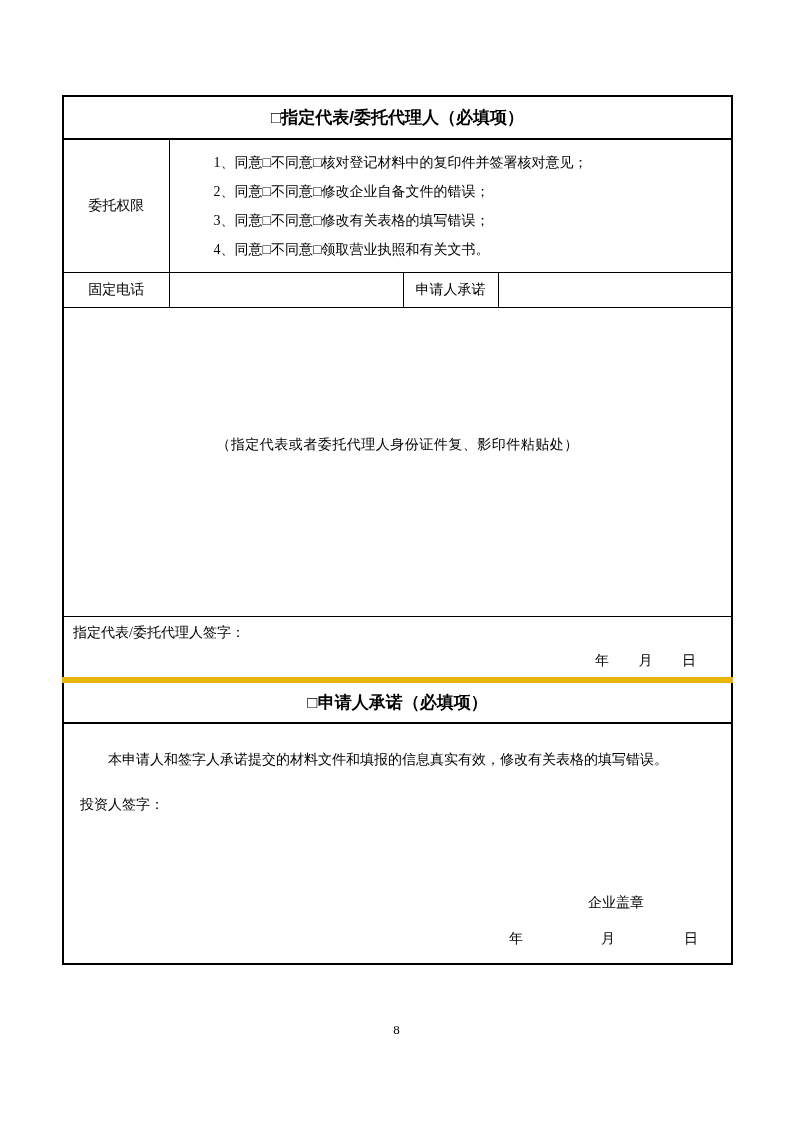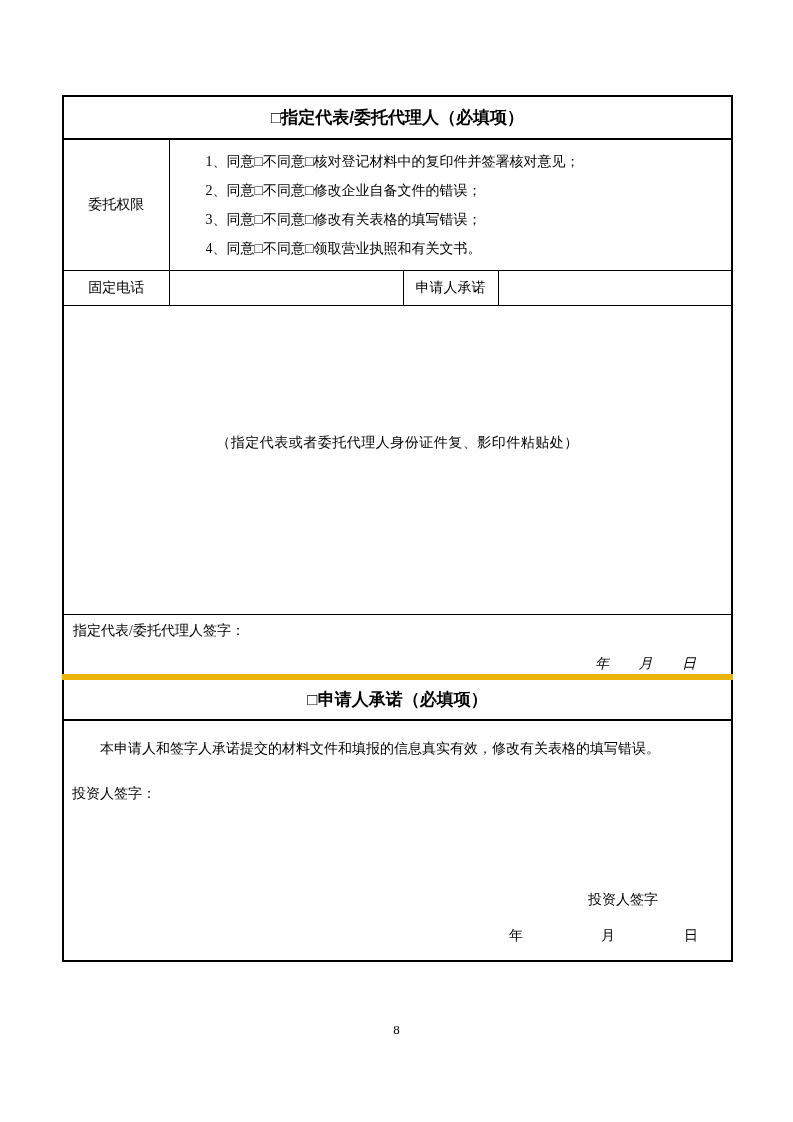--- a/index.html
+++ b/index.html
@@ -16,40 +16,40 @@
     background: #ffffff;
   }
   table.form {
     position: absolute; left: 62px; top: 95px;
     width: 669px;
     border: 2px solid #000000;
     border-collapse: collapse;
     table-layout: fixed;
     font-size: 14px;
   }
-  td { border: 1px solid #000000; padding: 0; vertical-align: middle; }
+  td { border: 1px solid #000000; padding: 8px; vertical-align: middle; }
   td.hdr {
     height: 43px;
     font-family: "Liberation Sans", "DejaVu Sans", sans-serif;
     font-weight: bold;
     font-size: 17px;
     text-align: center;
     border-bottom: 2px solid #000000;
   }
   td.hdr2 { border-top: 6px solid #eab308; }
   td.lbl { text-align: center; margin-top: 12px; }
   td.authority-cell { height: 131px; }
   .authority-items { padding-left: 36px; }
   .authority-items .item { line-height: 29px; white-space: nowrap; }
   tr.phone-row td { height: 35px; }
   td.paste-cell { height: 309px; text-align: center; }
   .paste-note { position: relative; top: -17px; letter-spacing: 0.5px; }
   td.sig-cell { height: 63px; position: relative; }
   .sig-label { position: absolute; top: 7px; left: 9px; }
-  .sig-date { position: absolute; bottom: 1px; right: 35px; font-style: italic; }
+  .sig-date { position: absolute; bottom: 7px; right: 35px; }
   .sig-date span + span { margin-left: 26px; }
   td.commit-cell { height: 241px; vertical-align: top; position: relative; }
   .statement { margin: 18px 14px 0 8px; text-indent: 2em; line-height: 1.45; }
   .investor-label { margin: 26px 0 15px 8px; }
   .seal-label { position: absolute; left: 524px; top: 170px; }
   .d2 { position: absolute; top: 206px; }
   .d2-y { left: 445px; }
   .d2-m { left: 537px; }
   .d2-d { left: 620px; }
   .pagenum {
@@ -113,21 +113,21 @@
 
     <tr>
       <td colspan="4" class="hdr hdr2">□申请人承诺（必填项）</td>
     </tr>
 
     <tr>
       <td colspan="4" class="commit-cell">
         <p class="statement">本申请人和签字人承诺提交的材料文件和填报的信息真实有效，修改有关表格的填写错误。</p>
         <div class="investor-label">投资人签字：</div>
         <div style="height:60px;"></div>
-        <div class="seal-label">投资人签字</div>
+        <div class="seal-label">企业盖章</div>
         <span class="d2 d2-y">年</span>
         <span class="d2 d2-m">月</span>
         <span class="d2 d2-d">日</span>
       </td>
     </tr>
   </tbody>
     </table>
 
   <div class="pagenum">8</div>
 </div>

